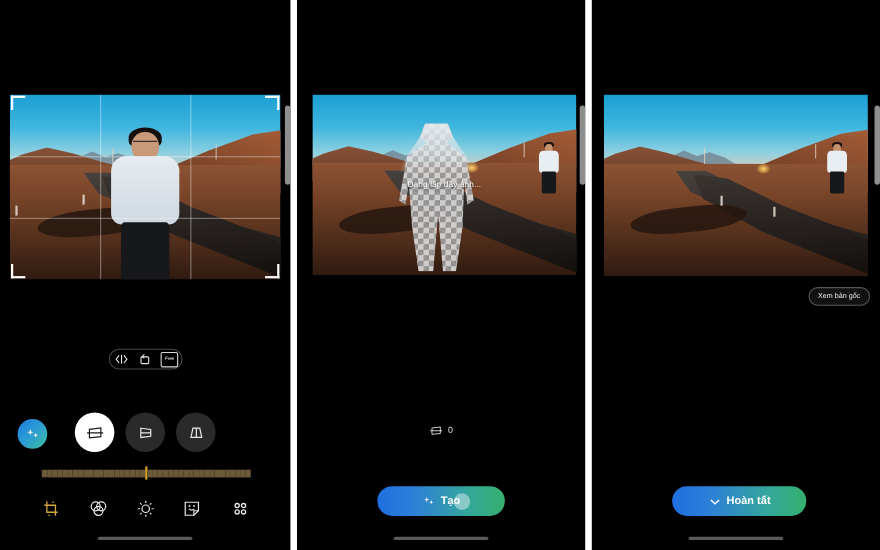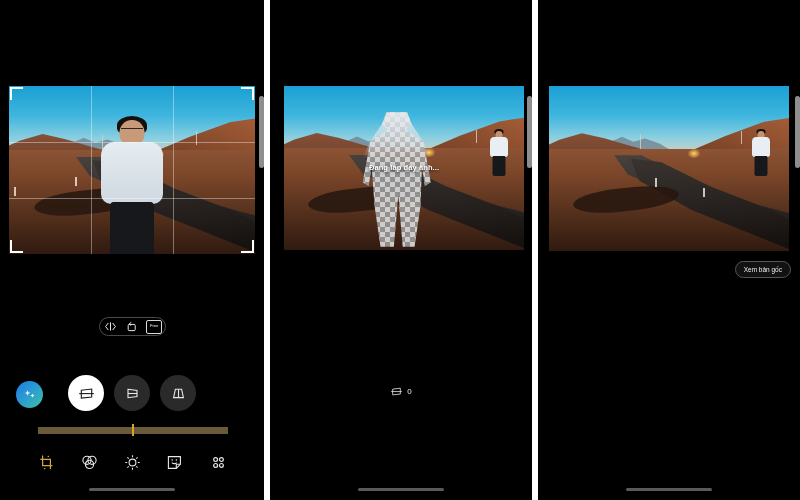--- a/index.html
+++ b/index.html
@@ -10,21 +10,21 @@
 
   .panel { position:relative; width:262px; height:500px; background:#000000;
            overflow:hidden; flex:0 0 auto; }
   .panel:nth-child(1){ width:264px; }
   .panel:nth-child(2){ width:262px; }
   .panel:nth-child(3){ width:262px; }
 
   
   .photo-wrap { position:absolute; overflow:hidden; }
   .p1-photo { left:9px;  top:86px;  width:246px; height:168px; }
-  .p2-photo { left:14px; top:86px;  width:240px; height:164px;font-weight:bold; }
+  .p2-photo { left:14px; top:86px;  width:240px; height:164px; }
   .p3-photo { left:11px; top:86px;  width:240px; height:165px; }
 
   .scene { position:absolute; inset:0; overflow:hidden; }
   .sky { position:absolute; left:0; top:0; right:0; height:40%;
          background:linear-gradient(180deg,#1b9fd4 0%, #3fb6de 45%, #8fd0e0 80%, #c9cfc2 100%); }
   .mtn-l { position:absolute; left:-4%; top:26%; width:52%; height:22%;
            background:linear-gradient(180deg,#8a5338 0%, #6b3f2a 100%);
            clip-path:polygon(0 100%, 0 55%, 16% 30%, 34% 12%, 52% 26%, 74% 48%, 100% 72%, 100% 100%); }
   .mtn-far { position:absolute; left:22%; top:30%; width:30%; height:10%;
              background:#6e7f8e; opacity:.75;
@@ -375,20 +375,28 @@
     <div class="scroll-pill p2-scroll"></div>
 
     <div class="slider-readout">
       <svg width="13" height="11" viewBox="0 0 17 15" fill="none" stroke="#e6e6e6" stroke-width="1.1">
         <path d="M3.3 4.3 L13.7 3 L13.7 11 L3.3 12.1 Z"></path>
           <path d="M1.2 7.6 H15.8"></path>
       </svg>
       <span>0</span>
     </div>
 
+    <div class="cta p2-cta">
+      <svg width="12" height="12" viewBox="0 0 14 14" fill="#ffffff">
+        <path d="M4.6 2.2 L5.3 4.3 L7.4 5 L5.3 5.7 L4.6 7.8 L3.9 5.7 L1.8 5 L3.9 4.3 Z"></path>
+        <path d="M9.4 5.4 L9.95 7.05 L11.6 7.6 L9.95 8.15 L9.4 9.8 L8.85 8.15 L7.2 7.6 L8.85 7.05 Z"></path>
+      </svg>
+      <span>Tạo</span>
+      <span class="ripple"></span>
+    </div>
 
     <div class="home-ind"></div>
   </div>
 
   <div class="panel">
 
     <div class="photo-wrap p3-photo">
       <div class="scene">
         <div class="sky"></div>
         <div class="mtn-far"></div>
@@ -411,17 +419,23 @@
         </div>
       </div>
     </div>
 
     <div class="scroll-pill p3-scroll"></div>
 
     <div class="view-orig">
       <span>Xem bản gốc</span>
     </div>
 
+    <div class="cta p3-cta">
+      <svg width="12" height="12" viewBox="0 0 14 14" fill="none" stroke="#ffffff" stroke-width="1.5">
+        <path d="M2.6 5.2 L7 9.4 L11.4 5.2"></path>
+      </svg>
+      <span>Hoàn tất</span>
+    </div>
 
     <div class="home-ind"></div>
   </div>
 
 </div>
 
 </body></html>

